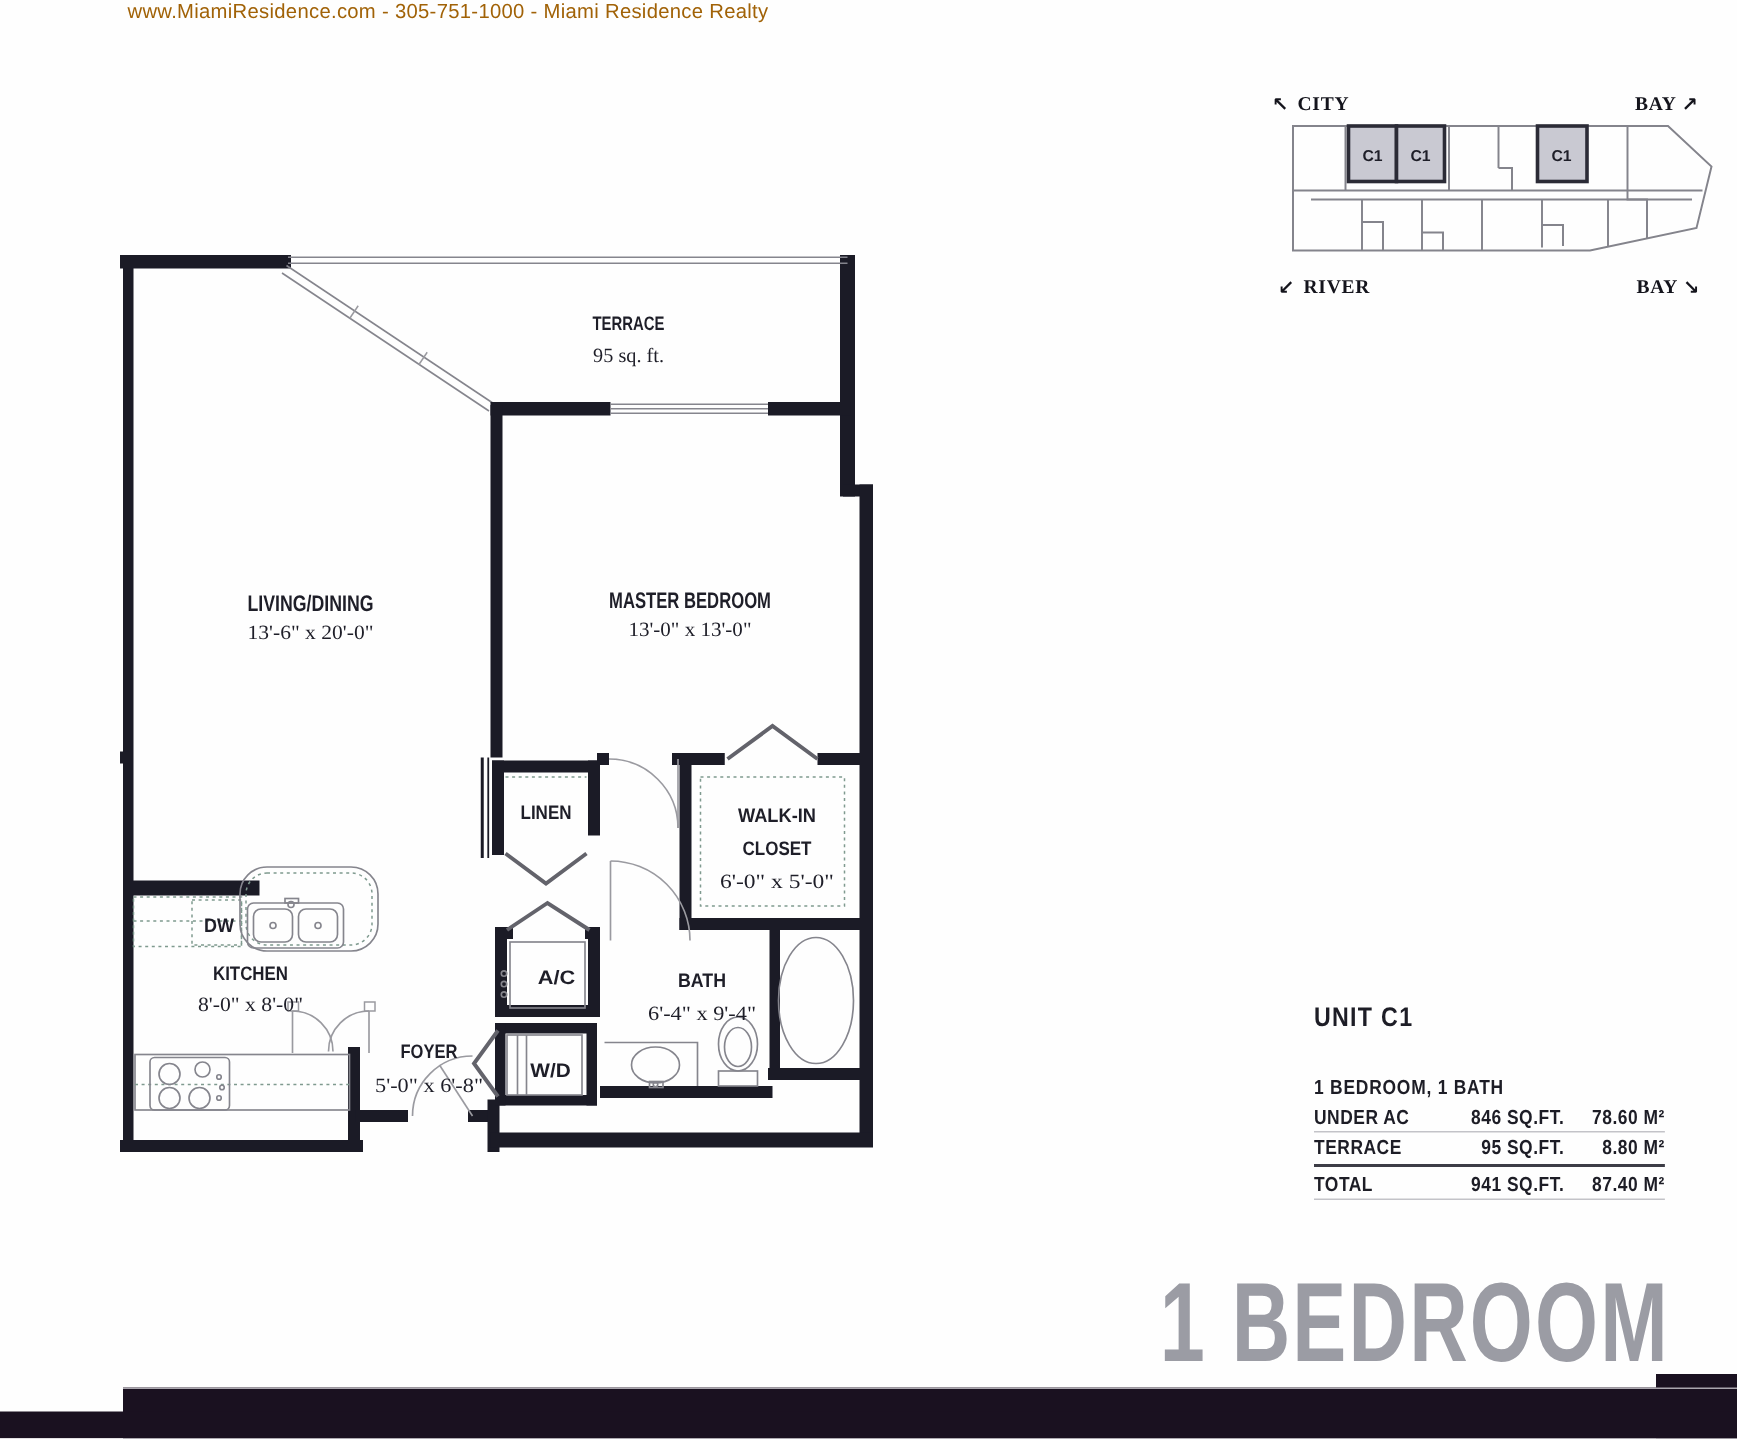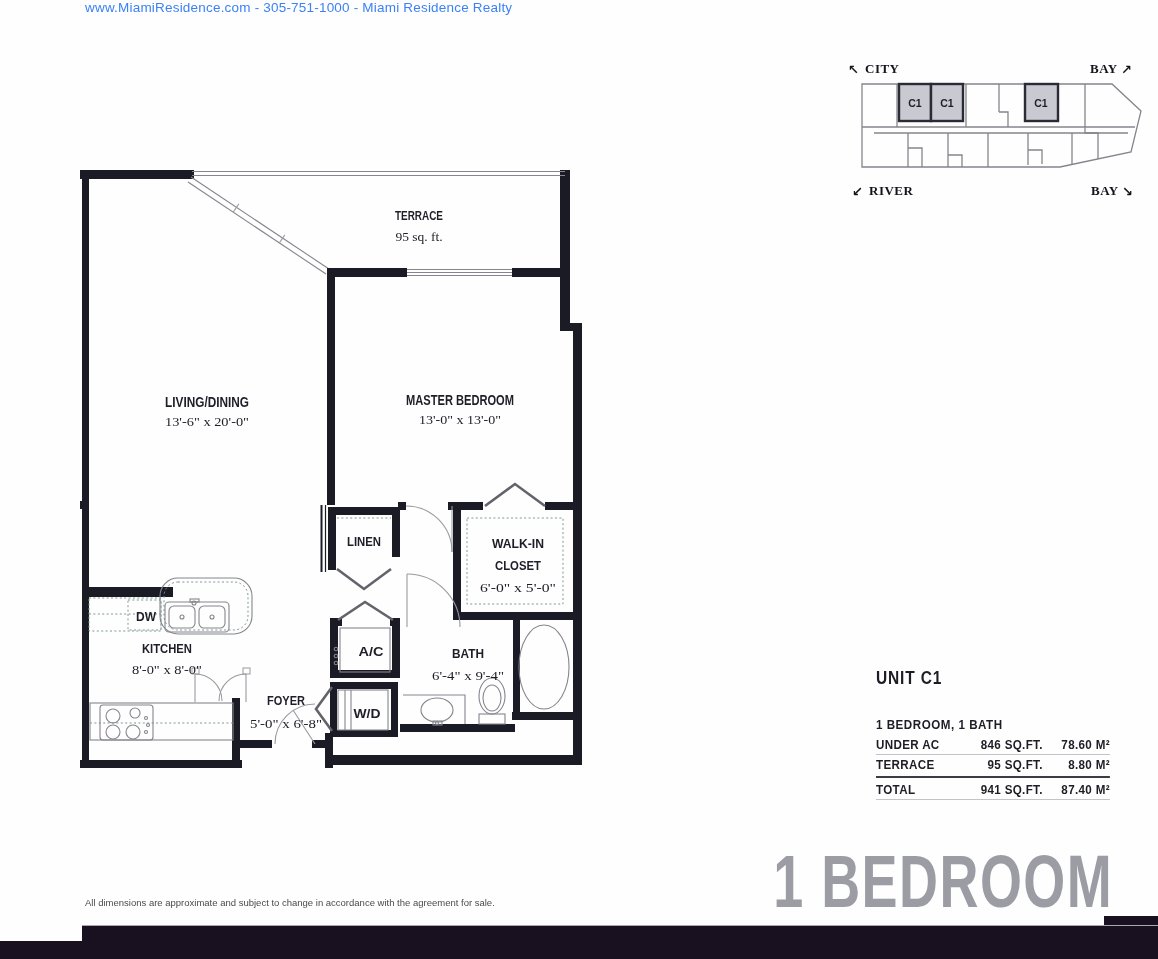--- a/index.html
+++ b/index.html
@@ -1,19 +1,19 @@
 <!DOCTYPE html>
 <html><head>
 <meta charset="utf-8">
 <style>
   html,body{margin:0;padding:0;background:#fff;}
   #page{position:relative;width:1158px;height:959px;background:#fefefe;overflow:hidden;
         font-family:"Liberation Sans",sans-serif;}
   .abs{position:absolute;}
-  #contact{left:85px;top:0px;font-size:13.5px;color:#3b82f6;letter-spacing:.2px;}
+  #contact{left:85px;top:0px;font-size:13.5px;color:#a16207;letter-spacing:.2px;}
   
   .w{fill:#1b1b26;}
   .t{stroke:#85858d;fill:none;stroke-width:1.1;}
   .t2{stroke:#9a9aa0;fill:none;stroke-width:1;}
   .d{stroke:#7f9a8f;stroke-dasharray:2,2.4;fill:none;stroke-width:1;}
   .a{stroke:#9a9aa0;fill:none;stroke-width:1.1;}
   .c{stroke:#63636b;stroke-width:2.6;fill:none;}
   .rl{font-family:"Liberation Sans",sans-serif;font-weight:700;font-size:15px;fill:#1e1e28;}
   .rs{font-family:"Liberation Sans",sans-serif;font-weight:700;font-size:13px;fill:#1e1e28;}
   .dim{font-family:"Liberation Serif",serif;font-size:13.5px;fill:#1e1e28;}
@@ -290,18 +290,17 @@
     <div class="rule-dark"></div>
     <div class="u-row">
       <span class="u-label">TOTAL</span>
       <span class="u-sqft">941 SQ.FT.</span>
       <span class="u-m2">87.40 M²</span>
     </div>
     <div class="rule-light"></div>
   </div>
 
   <div class="abs" id="type-label">1 BEDROOM</div>
-  <div class="abs" id="disclaimer">All dimensions are approximate and subject to change in accordance with the agreement for sale.</div>
   <div class="abs bar" id="bar-right"></div>
   <div class="abs bar" id="bar-mid"></div>
   <div class="abs bar" id="bar-bottom"></div>
 
 </div>
 
 </body></html>

